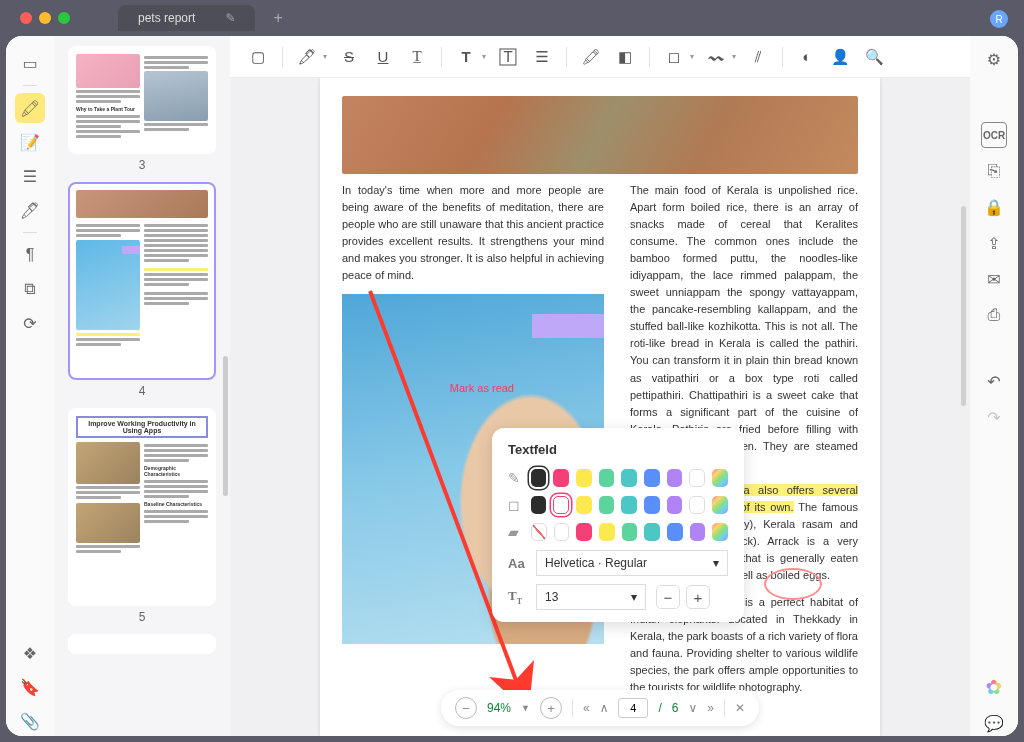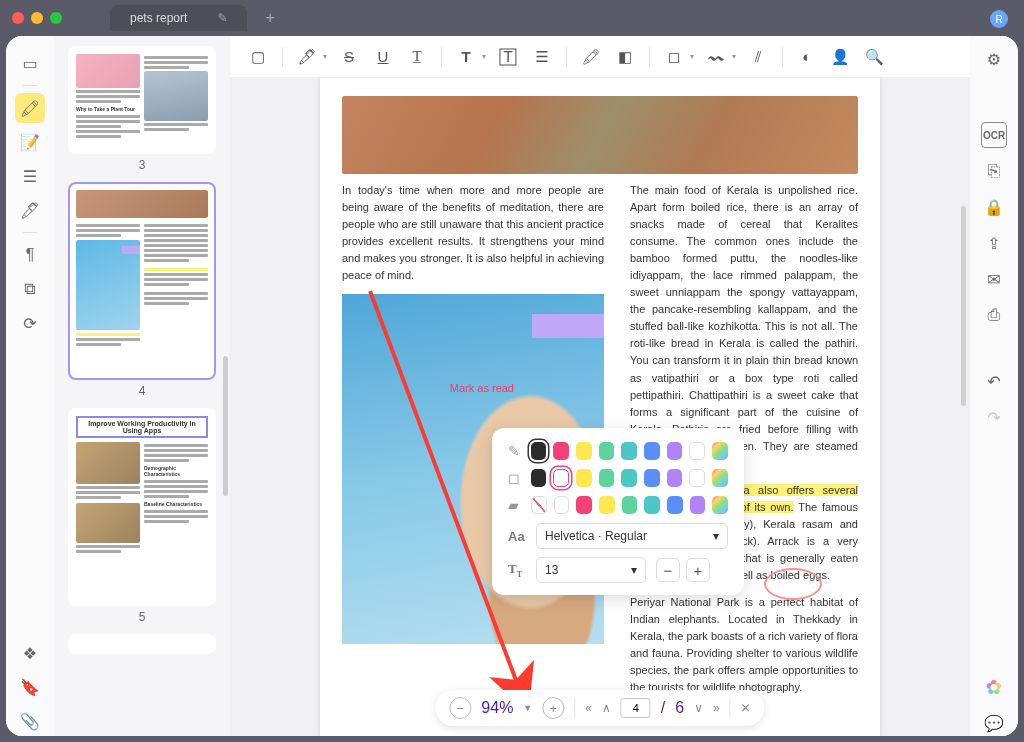--- a/index.html
+++ b/index.html
@@ -1,17 +1,17 @@
 <!DOCTYPE html>
 <html><head>
 <meta charset="utf-8">
 <style>
   * { box-sizing: border-box; margin: 0; padding: 0; }
   body { font-family: -apple-system, Helvetica, Arial, sans-serif; font-size: 12px; color: #333; background: #5a5a68; width: 1024px; height: 742px; overflow: hidden; position: relative; }
-  .titlebar { height: 36px; background: #5a5a68; display: flex; align-items: center; padding: 0 12px; gap: 8px; }
+  .titlebar { height: 36px; background: #5a5a68; display: flex; align-items: center; padding: 0 20px; gap: 8px; }
   .traffic-lights { display: flex; gap: 7px; }
   .tl { width: 12px; height: 12px; border-radius: 50%; }
   .tl.red { background:#ff5f56;} .tl.yellow{background:#ffbd2e;} .tl.green{background:#27c93f;}
   .tab { background:#4e4e58; border-radius:8px 8px 0 0; padding:6px 20px; color:#ddd; display:flex; align-items:center; gap:30px; margin-left:40px; font-size:12px;}
   .tab .pen{opacity:.6;}
   .newtab{color:#aaa; margin-left:10px; font-size:16px;}
   .avatar{position:absolute; right:16px; top:10px; width:18px; height:18px; border-radius:50%; background:#6aa6ff; color:#fff; font-size:10px; display:flex;align-items:center;justify-content:center;}
   .appframe{ position:absolute; top:36px; left:6px; right:6px; bottom:6px; background:#fff; border-radius:16px; display:flex; overflow:hidden;}
   
   .leftrail{ width:48px; background:#fafafa; display:flex; flex-direction:column; align-items:center; padding-top:12px; gap:4px;}
@@ -60,28 +60,28 @@
   .sw{width:18px;height:18px;border-radius:5px;}
   .sw.outline{border:1.5px solid #ccc;background:#fff;}
   .sw.sel{box-shadow:0 0 0 2px #fff, 0 0 0 3.5px #f43f78;}
   .sw.black{background:#2c2c2c;} .sw.pink{background:#f43f78;} .sw.yellow{background:#fce94f;}
   .sw.green{background:#5dd39e;} .sw.teal{background:#4dc6c6;} .sw.blue{background:#5a8ff9;}
   .sw.purple{background:#b184f5;} .sw.white{background:#fff;border:1px solid #ddd;}
   .sw.rainbow{background:linear-gradient(135deg,#ff7a7a,#ffd36e,#8fe07a,#6bd0f0,#b184f5);}
   .sw.none{background:linear-gradient(to top right,transparent 45%,#e66 46%,#e66 54%,transparent 55%);border:1px solid #ddd;}
   .field-row{display:flex;align-items:center;gap:10px;margin-top:8px;}
   .field-row .lbl{width:18px;font-weight:700;color:#777;font-size:13px;}
-  .field-row select,.field-row .fake-select{flex:1;height:26px;border:1px solid #ddd;border-radius:5px;padding:0 8px;font-size:12px;background:#fff;display:flex;align-items:center;justify-content:space-between;}
+  .field-row select,.field-row .fake-select{flex:1;height:26px;border:1px solid #ddd;border-radius:0;padding:0 8px;font-size:12px;background:#fff;display:flex;align-items:center;justify-content:space-between;}
   .stepper{display:flex;gap:6px;}
   .stepper button{width:24px;height:24px;border:1px solid #ddd;background:#fff;border-radius:5px;font-size:15px;color:#555;}
   
   .bottombar{position:absolute; bottom:10px; left:50%; transform:translateX(-50%); height:36px; background:#fff; border-radius:18px; box-shadow:0 2px 8px rgba(0,0,0,.12); display:flex; align-items:center; padding:0 14px; gap:10px; z-index:4;}
   .bb-ic{width:22px;height:22px;border:1.5px solid #bbb;border-radius:50%;display:flex;align-items:center;justify-content:center;color:#888;font-size:13px;}
   .bb-sep{width:1px;height:18px;background:#e3e3e3;}
-  .bb-text{font-size:16px;color:#4c1d95;}
+  .bb-text{font-size:12px;color:#15803d;}
   .bb-input{width:30px;height:20px;border:1px solid #ccc;border-radius:3px;text-align:center;font-size:11px;}
   
   .rightrail{ width:48px; background:#fafafa; display:flex; flex-direction:column; align-items:center; padding-top:10px; gap:10px;}
   .rr-ic{width:26px;height:26px;display:flex;align-items:center;justify-content:center;color:#666;font-size:16px;}
   .rr-spacer{flex:1;}
   .rr-ic.flower{background:conic-gradient(#ff7a7a,#ffd36e,#8fe07a,#6bd0f0,#b184f5,#ff7a7a);-webkit-background-clip:text;color:transparent;font-size:20px;}
   
   .scrollind{position:absolute; right:2px; top:320px; width:5px; height:140px; background:#ccc; border-radius:3px;}
   .scrollind-right{position:absolute; right:52px; top:170px; width:5px; height:200px; background:#d0d0d0; border-radius:3px;}
 </style>
@@ -284,20 +284,21 @@
       <line x1="10" y1="10" x2="160" y2="410" stroke="#ff3b30" stroke-width="4" marker-end="url(#ah)"></line>
     </svg>
 
     <div class="textbox">
       <span>this is a text box</span>
       <div class="handle" style="left:-4px;top:-4px"></div><div class="handle" style="right:-4px;top:-4px"></div>
       <div class="handle" style="left:-4px;bottom:-4px"></div><div class="handle" style="right:-4px;bottom:-4px"></div>
     </div>
 
     <div class="popover">
+      <div class="pop-title">Textfeld</div>
 
       <div class="swatch-row">
         <span class="ic">✎</span>
         <div class="sw black sel" style="box-shadow:0 0 0 2px #fff,0 0 0 3.5px #333"></div>
         <div class="sw pink"></div>
         <div class="sw yellow"></div>
         <div class="sw green"></div>
         <div class="sw teal"></div>
         <div class="sw blue"></div>
         <div class="sw purple"></div>

